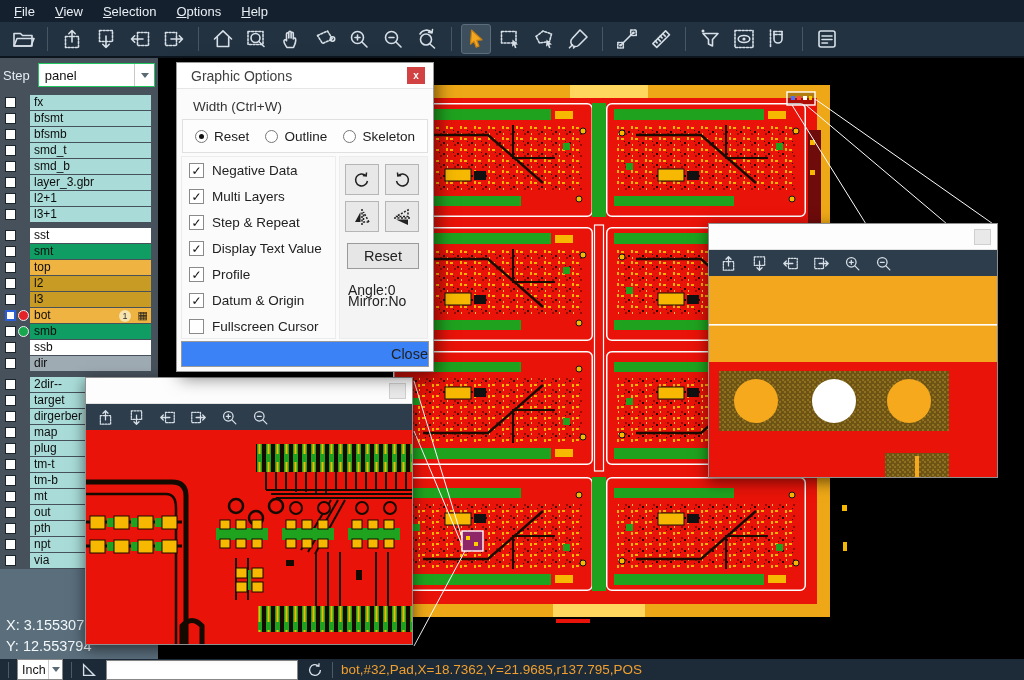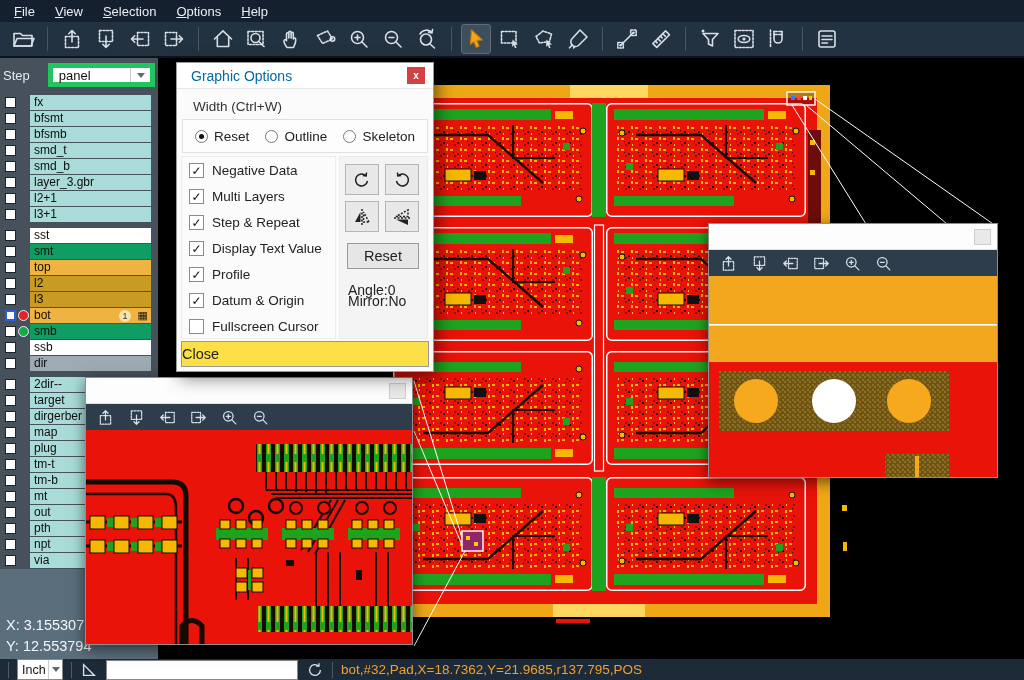--- a/index.html
+++ b/index.html
@@ -15,23 +15,23 @@
   
   .toolbar { height:36px; background:#233240; border-bottom:2px solid #0c141d; display:flex; align-items:center; padding-left:6px; flex:0 0 auto; }
   .tb-btn { width:30px; height:30px; display:flex; align-items:center; justify-content:center; background:transparent; border:1px solid transparent; border-radius:3px; margin:0 2px; }
   .tb-btn.active { background:#3d4e5c; border-color:#5c6c7a; }
   .tb-btn svg { width:24px; height:24px; stroke:#d7e0e8; fill:none; stroke-width:1.6; stroke-linecap:round; stroke-linejoin:round; }
   .tb-sep { width:1px; height:24px; background:#45566456; background:#455664; margin:0 7px; }
 
   
   .app-body { flex:1; display:flex; min-height:0; }
   .sidebar { width:158px; background:#46515c; display:flex; flex-direction:column; flex:0 0 auto; }
-  .step-row { height:34px; display:flex; align-items:center; padding:0 3px; gap:18px; }
+  .step-row { height:34px; display:flex; align-items:center; padding:0 3px; gap:8px; }
   .step-label { color:#e6edf2; font-size:13px; flex:0 0 auto; }
-  .step-select { flex:1; height:24px; background:#fff; border:5px solid #22c55e; display:flex; align-items:center; }
+  .step-select { flex:1; height:24px; background:#fff; border:1px solid #22c55e; display:flex; align-items:center; }
   .step-select .val { flex:1; font-size:13px; color:#111; padding-left:6px; }
   .step-select .chev { width:20px; height:100%; border-left:1px solid #c9c9c9; display:flex; align-items:center; justify-content:center; }
   .tri-down { width:0; height:0; border-left:4px solid transparent; border-right:4px solid transparent; border-top:5px solid #5a6a74; }
 
   .layer-list { padding-top:3px; }
   .layer-row { height:15px; margin-bottom:1px; display:flex; align-items:center; }
   .lr-cb { width:11px; height:11px; background:#fff; border:1px solid #1c242c; margin-left:5px; flex:0 0 auto; }
   .lr-cb.sel { border:2px solid #2b5fd9; }
   .lr-ind { width:14px; display:flex; align-items:center; justify-content:center; flex:0 0 auto; }
   .dot { width:11px; height:11px; border-radius:50%; border:1px solid #e9eef2; }
@@ -58,36 +58,36 @@
   .win-btn { position:absolute; right:6px; top:5px; width:17px; height:16px; background:#e9e9e9; border:1px solid #cfcfcf; }
   .win-toolbar { height:26px; background:#2e3d4c; display:flex; align-items:center; padding-left:8px; gap:9px; flex:0 0 auto; }
   .win-toolbar .tb-btn { width:22px; height:22px; margin:0; }
   .win-toolbar .tb-btn svg { width:19px; height:19px; }
   .win-content { flex:1; position:relative; overflow:hidden; }
   .win-content svg { display:block; }
 
   
   .dialog { position:absolute; left:176px; top:62px; width:258px; height:310px; background:#fbfbfb; border:1px solid #9a9a9a; box-shadow:4px 6px 16px rgba(0,0,0,.5); z-index:30; }
   .dlg-title { height:26px; background:#ffffff; border-bottom:1px solid #e6e6e6; display:flex; align-items:center; padding:0 8px 0 14px; }
-  .dlg-title .t { flex:1; font-size:14px; color:#0369a1; }
+  .dlg-title .t { flex:1; font-size:14px; color:#404040; }
   .dlg-close { width:18px; height:17px; background:#d24242; color:#fff; font-size:10px; font-weight:bold; text-align:center; line-height:17px; }
   .dlg-width-label { position:absolute; left:16px; top:36px; font-size:13.5px; color:#333; }
   .radio-box { position:absolute; left:5px; top:56px; width:246px; height:34px; border:1px solid #e0e0e0; background:#fdfdfd; display:flex; align-items:center; padding:0 12px; justify-content:space-between; }
   .radio { display:flex; align-items:center; gap:6px; font-size:13.5px; color:#222; }
   .rad { width:13px; height:13px; border:1px solid #777; border-radius:50%; background:#fff; position:relative; }
   .rad.on::after { content:""; position:absolute; left:3px; top:3px; width:5px; height:5px; border-radius:50%; background:#111; }
   .cb-col { position:absolute; left:4px; top:93px; width:155px; height:183px; border:1px solid #ececec; }
   .dlg-check { position:absolute; left:12px; display:flex; align-items:center; gap:8px; font-size:13.5px; color:#222; }
   .cbx { width:15px; height:15px; background:#fff; border:1px solid #8a8a8a; font-size:12px; line-height:14px; text-align:center; color:#111; }
   .right-box { position:absolute; left:162px; top:93px; width:89px; height:183px; border:1px solid #ececec; background:#f4f4f4; }
   .xf-btn { position:absolute; width:34px; height:31px; background:#e8e8e8; border:1px solid #b5b5b5; display:flex; align-items:center; justify-content:center; }
   .xf-btn svg { width:20px; height:20px; stroke:#222; fill:none; stroke-width:1.5; }
   .reset-btn { position:absolute; left:170px; top:180px; width:72px; height:26px; background:#e6e6e6; border:1px solid #9a9a9a; font-size:14.5px; color:#222; text-align:center; line-height:24px; }
   .dlg-info { position:absolute; left:171px; font-size:14px; color:#222; }
-  .close-btn { position:absolute; left:4px; top:278px; width:248px; height:26px; background:#fde047; border:1px solid #999; font-size:14.5px; color:#222; text-align:left; line-height:24px; }
+  .close-btn { position:absolute; left:4px; top:278px; width:248px; height:26px; background:#3b82f6; border:1px solid #999; font-size:14.5px; color:#222; text-align:right; line-height:24px; }
 
   
   .statusbar { height:21px; background:#1d2a38; display:flex; align-items:center; padding-left:8px; gap:8px; flex:0 0 auto; }
   .sb-sep { width:1px; height:16px; background:#4a5a68; }
   .unit-select { width:46px; height:21px; background:#fff; border:1px solid #888; display:flex; align-items:center; }
   .unit-select .val { flex:1; font-size:12.5px; color:#111; padding-left:4px; }
   .unit-select .chev { width:14px; height:100%; border-left:1px solid #ccc; display:flex; align-items:center; justify-content:center; }
   .sb-icon svg { width:18px; height:18px; stroke:#d7e0e8; fill:none; stroke-width:1.5; display:block; }
   .sb-input { width:192px; height:20px; background:#fff; border:1px solid #888; font-size:12px; padding:0 4px; color:#111; }
   .sb-msg { color:#f0a030; font-size:13.5px; white-space:nowrap; }

